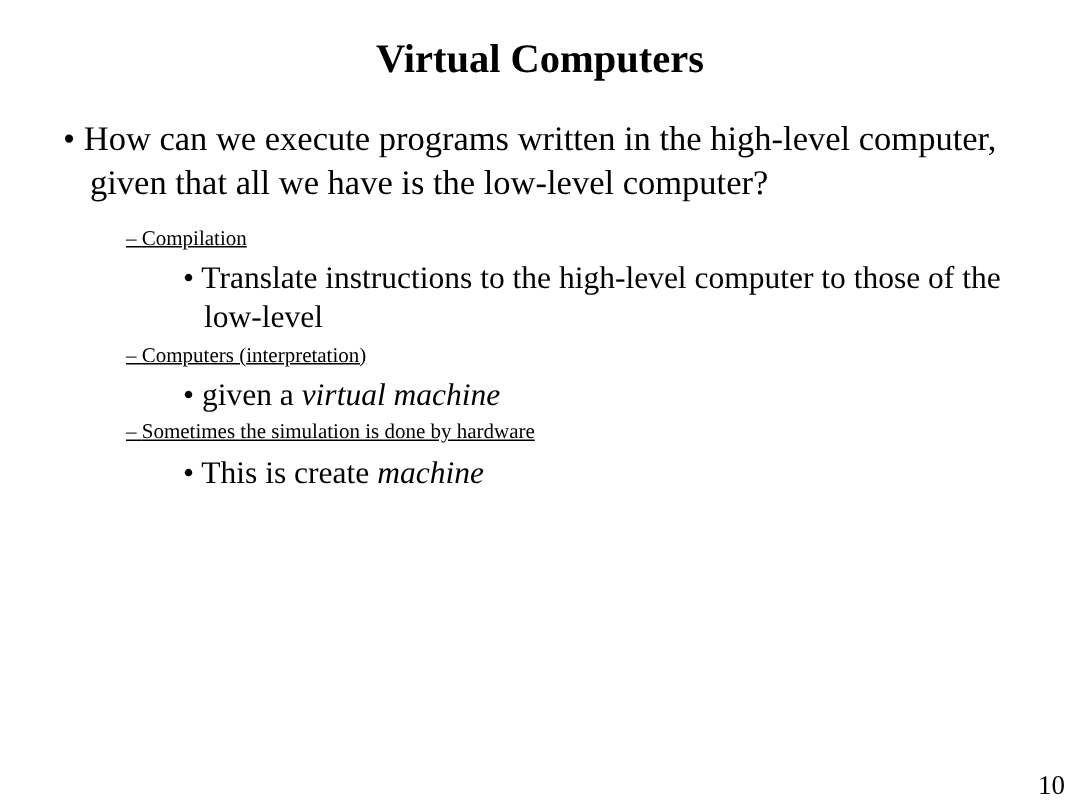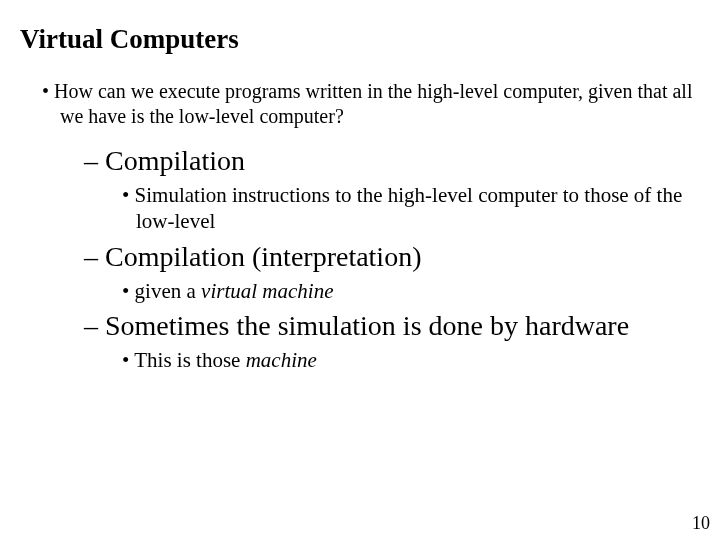--- a/index.html
+++ b/index.html
@@ -8,37 +8,38 @@
       height: 540px;
       background: #ffffff;
       font-family: "Times New Roman", Times, serif;
       color: #000000;
       position: relative;
       padding: 24px 20px 0 20px;
     }
     .slide-title {
       font-size: 27px;
       font-weight: bold;
-      text-align: left;
+      text-align: center;
       margin-bottom: 24px;
     }
     .bullet-l1 {
-      font-size: 20px;
+      font-size: 23px;
       padding-left: 40px;
       text-indent: -18px;
       margin-bottom: 14px;
       line-height: 1.25;
     }
     .bullet-l1::before { content: "• "; display: inline; }
     .dash-l2 {
-      font-size: 28px;
+      font-size: 14px;
       padding-left: 78px;
       text-indent: -14px;
       margin-bottom: 4px;
       line-height: 1.25;
+      text-decoration: underline;
     }
     .dash-l2::before { content: "– "; display: inline; }
     .bullet-l3 {
       font-size: 21px;
       padding-left: 116px;
       text-indent: -14px;
       margin-bottom: 4px;
       line-height: 1.25;
     }
     .bullet-l3::before { content: "• "; display: inline; }
@@ -51,25 +52,25 @@
     }
   </style>
 </head>
 <body>
 
 <h1 class="slide-title">Virtual Computers</h1>
 
 <div class="bullet-l1">How can we execute programs written in the high-level computer, given that all we have is the low-level computer?</div>
 
 <div class="dash-l2">Compilation</div>
-<div class="bullet-l3">Simulation instructions to the high-level computer to those of the low-level</div>
+<div class="bullet-l3">Translate instructions to the high-level computer to those of the low-level</div>
 
-<div class="dash-l2">Compilation (interpretation)</div>
+<div class="dash-l2">Computers (interpretation)</div>
 <div class="bullet-l3">
   <span>given a </span><span class="it">virtual machine</span>
 </div>
 
 <div class="dash-l2">Sometimes the simulation is done by hardware</div>
 <div class="bullet-l3">
-  <span>This is those </span><span class="it">machine</span>
+  <span>This is create </span><span class="it">machine</span>
 </div>
 
 <div class="page-number">10</div>
 
 </body></html>

